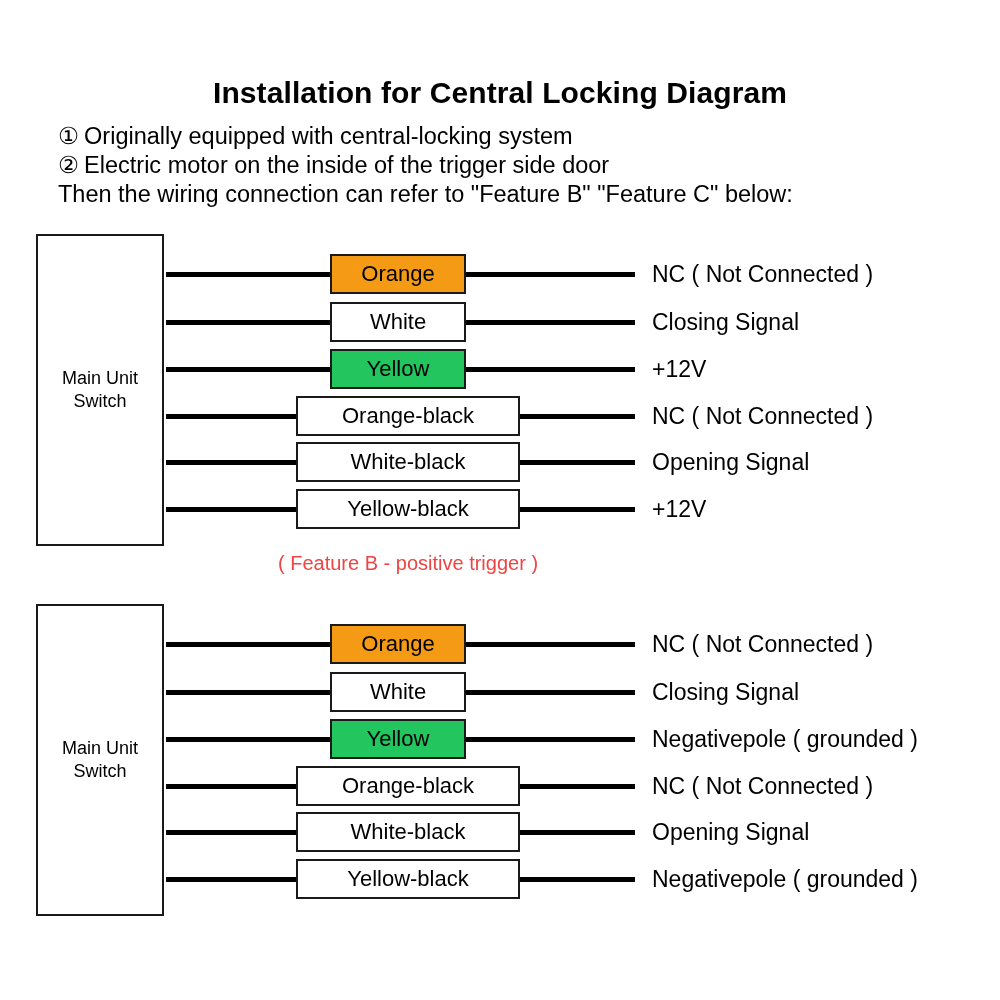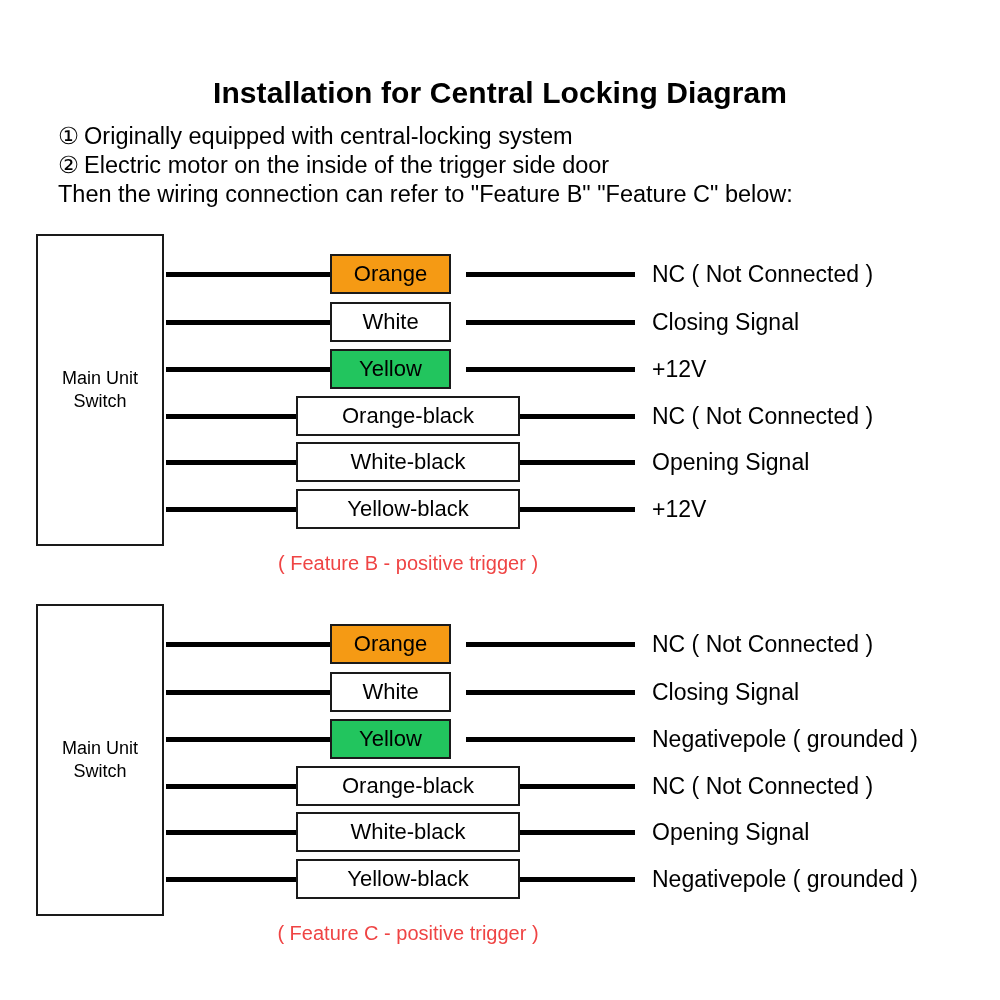--- a/index.html
+++ b/index.html
@@ -106,21 +106,21 @@
     box-sizing: border-box;
     text-align: center;
     font-size: 22px;
     line-height: 36px;
     height: 40px;
     white-space: nowrap;
     z-index: 2;
   }
   .wire-chip.narrow {
     left: 330px;
-    width: 121px;
+    width: 136px;
   }
   .wire-chip.wide {
     left: 296px;
     width: 224px;
     font-size: 22px;
   }
   .wire-chip.orange { background: #F59A14; }
   .wire-chip.yellow { background: #22c55e; }
   .wire-chip.white  { background: #ffffff; }
 
@@ -254,14 +254,13 @@
     <div class="wire-function">Opening Signal</div>
   </div>
 
   <div class="wire-row" style="top:255px">
     <div class="wire-line left" style="width:130px"></div>
     <div class="wire-chip wide white">Yellow-black</div>
     <div class="wire-line right" style="width:135px"></div>
     <div class="wire-function">Negativepole ( grounded )</div>
   </div>
 
-  <div class="diagram-caption" style="top:324px">( Feature C - positive trigger )</div>
 </div>
 
 </body></html>

